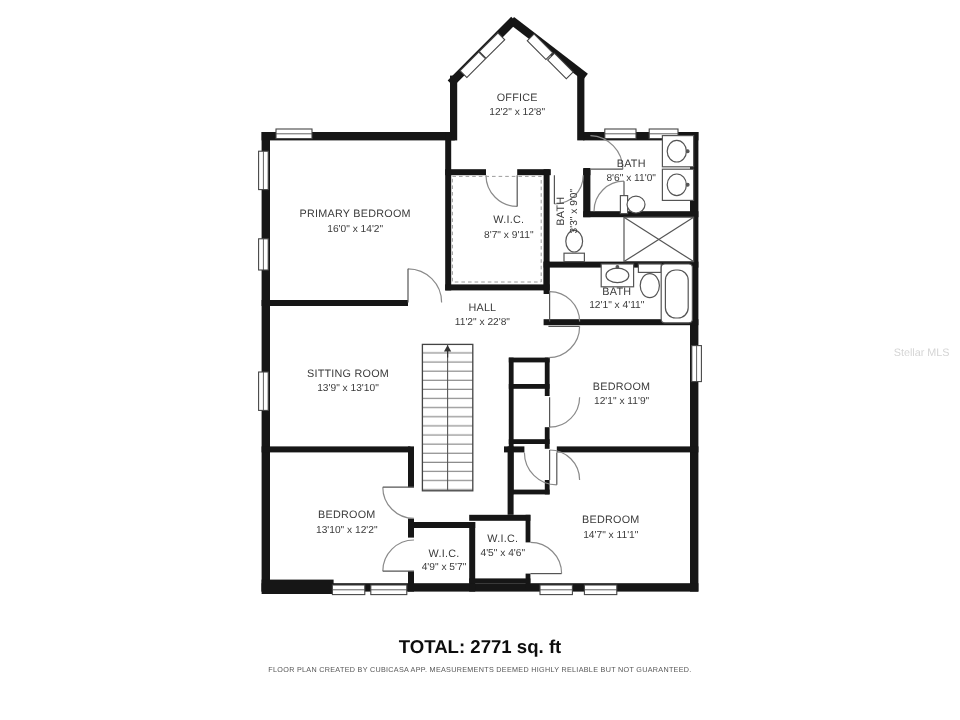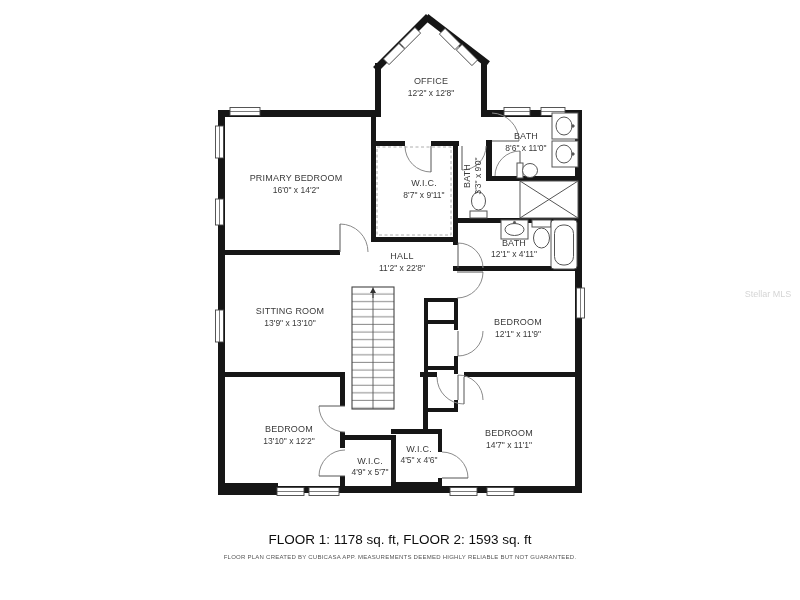--- a/index.html
+++ b/index.html
@@ -215,16 +215,16 @@
     <text class="rd" x="370" y="475">4'9" x 5'7"</text>
     <text class="rn" x="419" y="452">W.I.C.</text>
     <text class="rd" x="419" y="463">4'5" x 4'6"</text>
   </g>
 
   <text class="wm" x="768" y="297" text-anchor="middle" fill="#777">Stellar MLS</text>
 </svg>
 
   
   <div class="summary">
-    <div class="s-line">FLOOR 1: 1178 sq. ft, FLOOR 2: 1593 sq. ft</div>
+    <div class="s-total">TOTAL: 2771 sq. ft</div>
     <div class="s-disclaimer">FLOOR PLAN CREATED BY CUBICASA APP. MEASUREMENTS DEEMED HIGHLY RELIABLE BUT NOT GUARANTEED.</div>
   </div>
 </div>
 
 </body></html>

